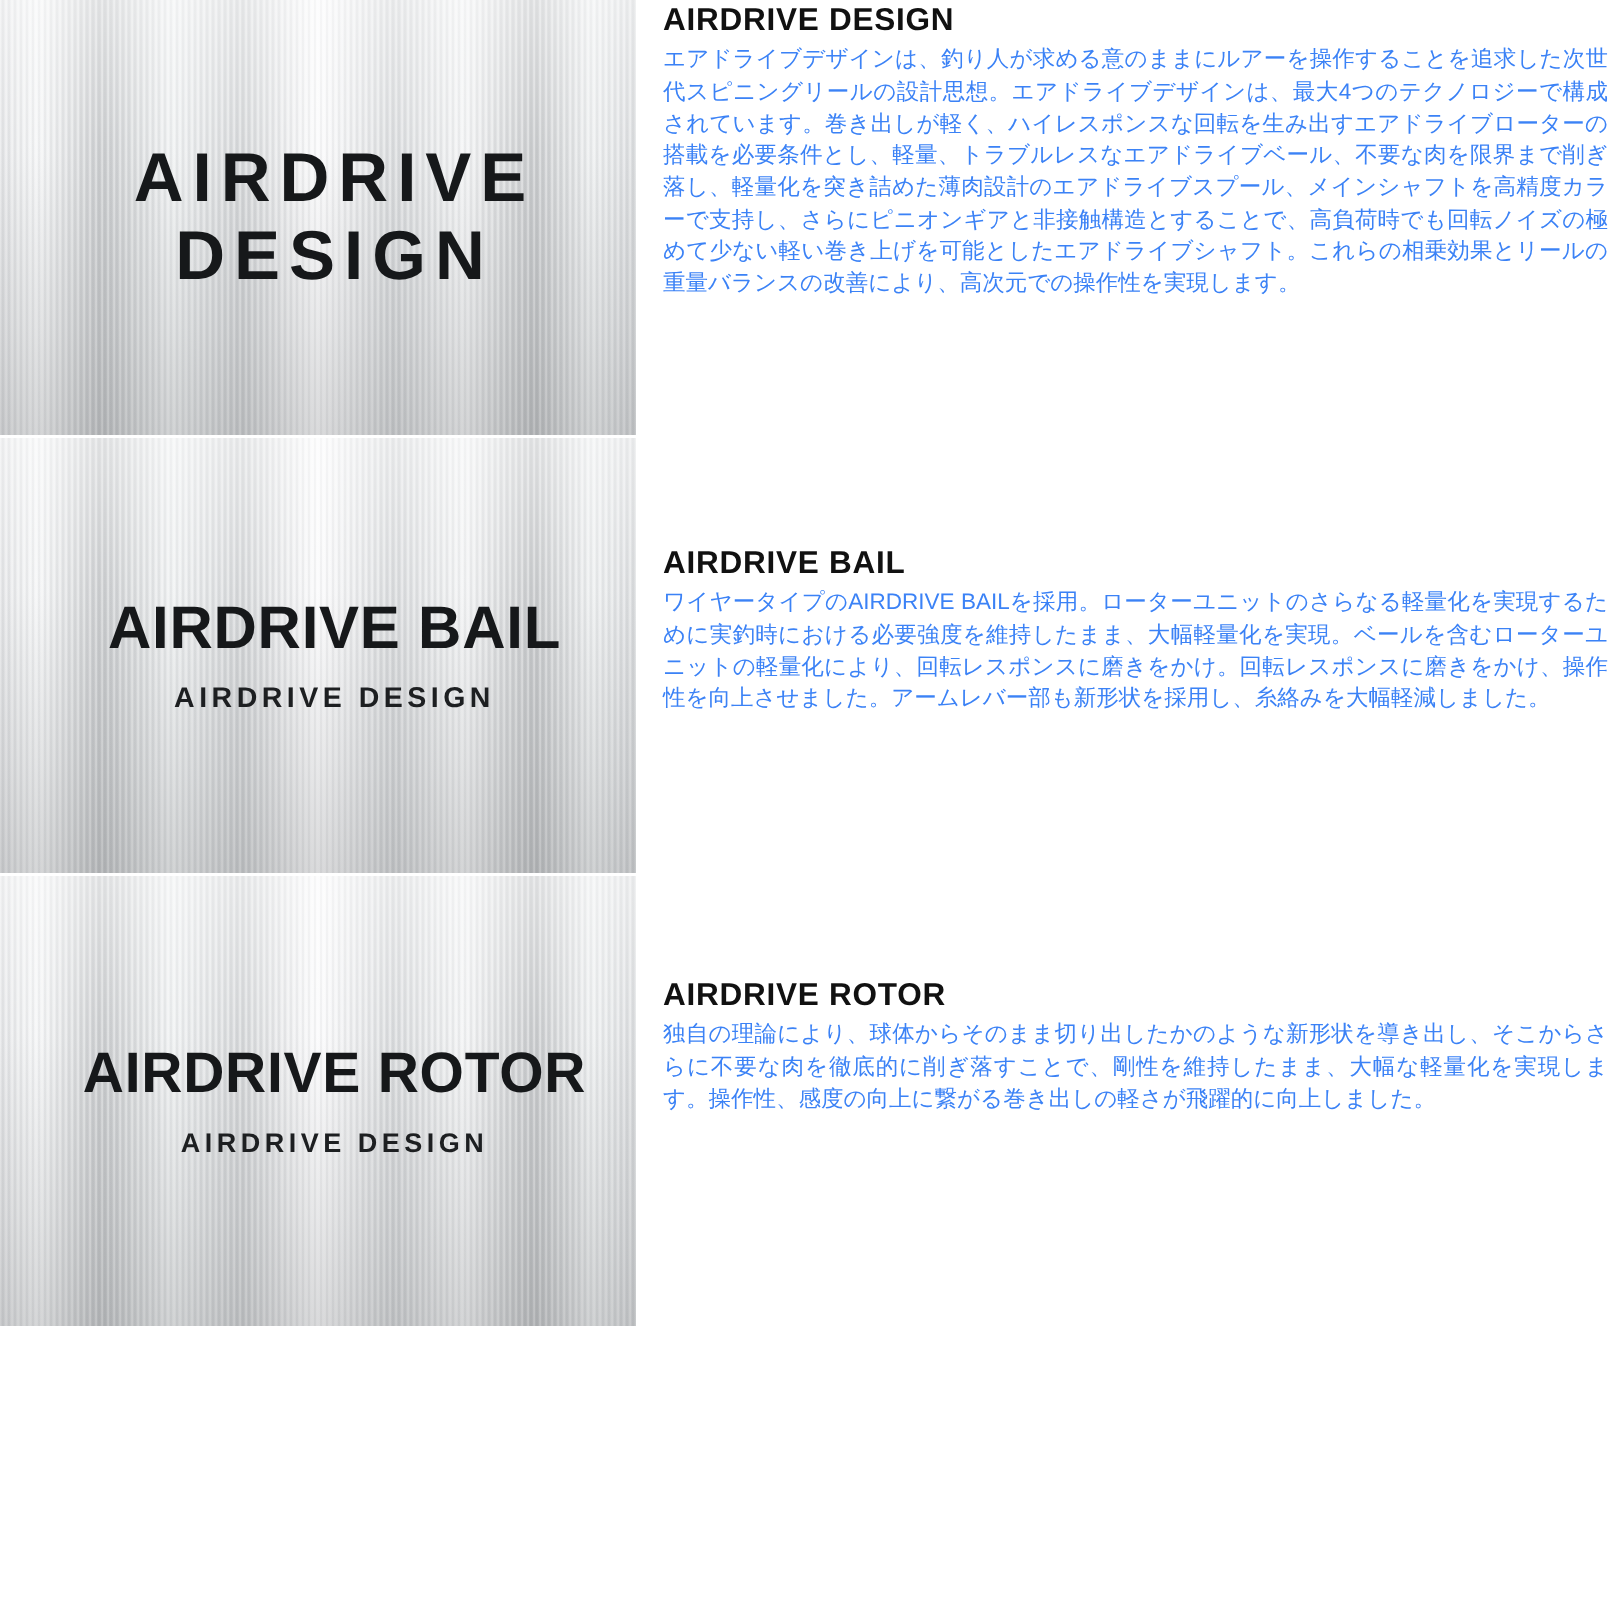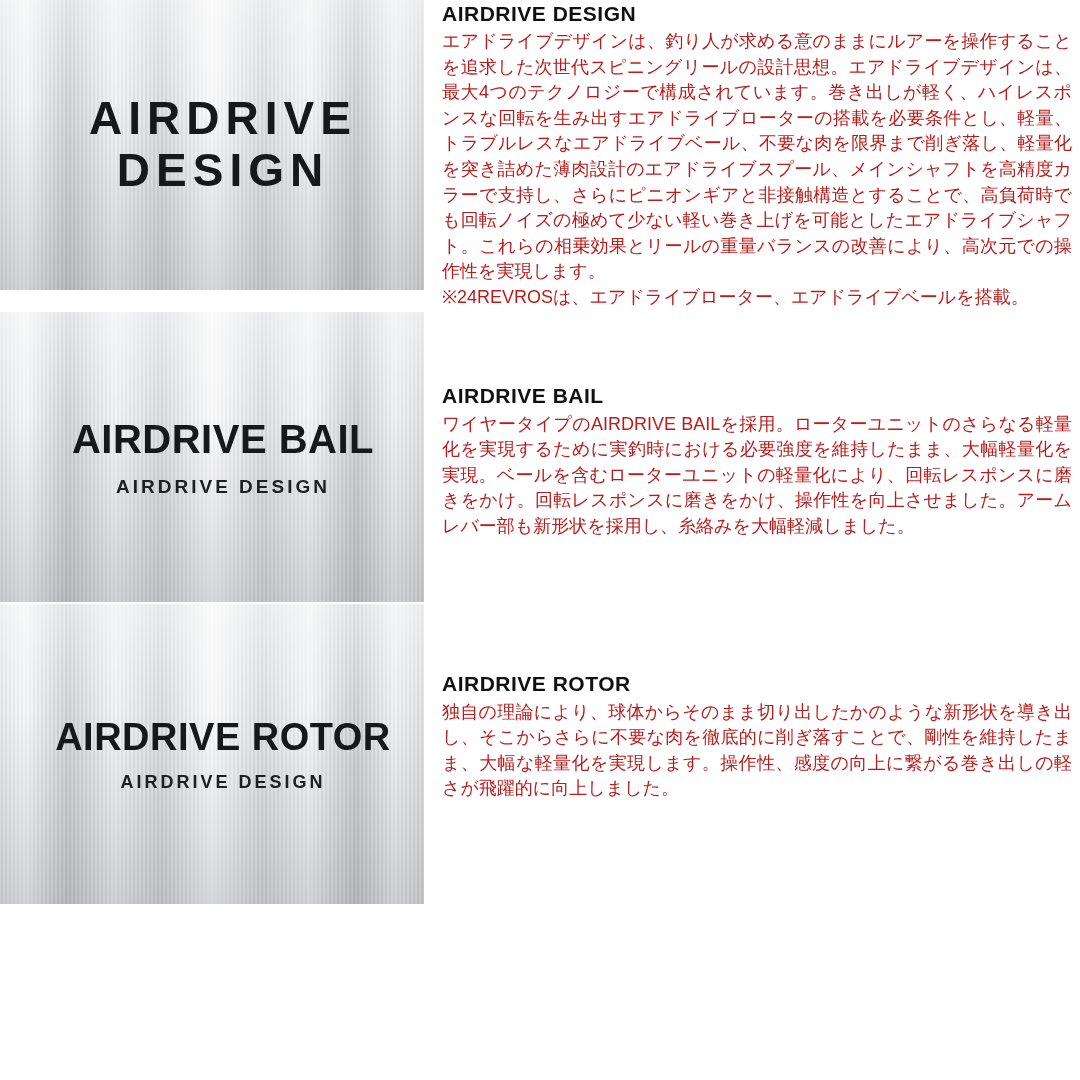--- a/index.html
+++ b/index.html
@@ -131,23 +131,23 @@
   }
   .copy-heading {
     font-weight: bold;
     font-size: 21px;
     line-height: 1.3;
     color: #111111;
     margin: 0 0 2px 0;
     letter-spacing: 0.5px;
   }
   .copy-body {
-    font-size: 18px;
+    font-size: 15px;
     line-height: 1.42;
-    color: #b91c1c;
+    color: #3b82f6;
     margin: 0;
     text-align: justify;
     white-space: pre-line;
   }
 
   
   .section + .section { margin-top: 0; }
   #section-1 { padding-top: 0; }
   #section-2 { margin-top: 2px; }
   #section-3 { margin-top: 2px; }
@@ -164,21 +164,20 @@
   <div class="section" id="section-1">
     <div class="badge" id="badge-1">
       <div class="badge-inner">
         <div class="badge-title">AIRDRIVE
 DESIGN</div>
       </div>
     </div>
     <div class="copy">
       <div class="copy-heading">AIRDRIVE DESIGN</div>
       <p class="copy-body">エアドライブデザインは、釣り人が求める意のままにルアーを操作することを追求した次世代スピニングリールの設計思想。エアドライブデザインは、最大4つのテクノロジーで構成されています。巻き出しが軽く、ハイレスポンスな回転を生み出すエアドライブローターの搭載を必要条件とし、軽量、トラブルレスなエアドライブベール、不要な肉を限界まで削ぎ落し、軽量化を突き詰めた薄肉設計のエアドライブスプール、メインシャフトを高精度カラーで支持し、さらにピニオンギアと非接触構造とすることで、高負荷時でも回転ノイズの極めて少ない軽い巻き上げを可能としたエアドライブシャフト。これらの相乗効果とリールの重量バランスの改善により、高次元での操作性を実現します。</p>
-      <p class="copy-body note">※24REVROSは、エアドライブローター、エアドライブベールを搭載。</p>
     </div>
   </div>
 
   <div class="section" id="section-2">
     <div class="badge" id="badge-2">
       <div class="badge-inner">
         <div class="badge-title">AIRDRIVE BAIL</div>
         <div class="badge-sub">AIRDRIVE DESIGN</div>
       </div>
     </div>

